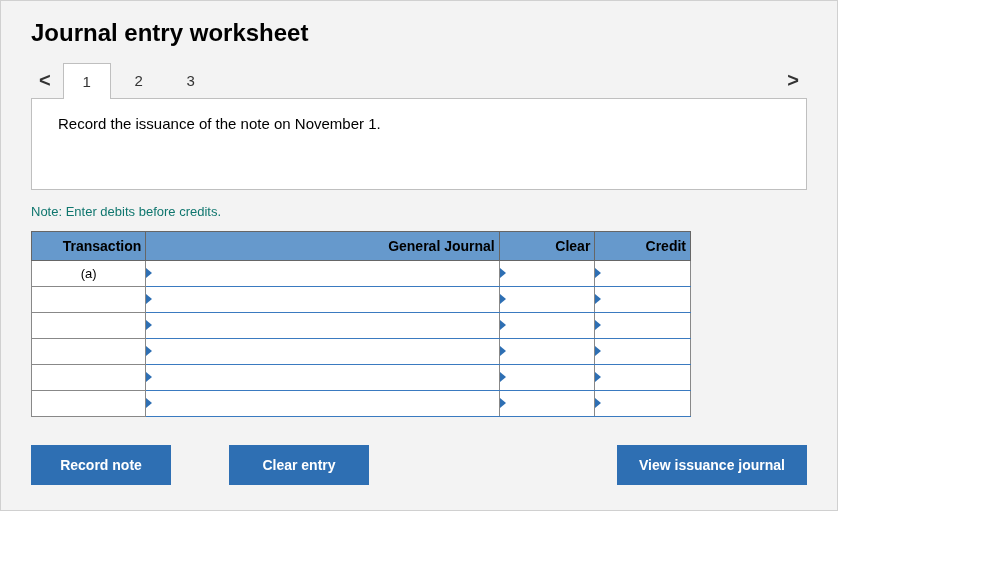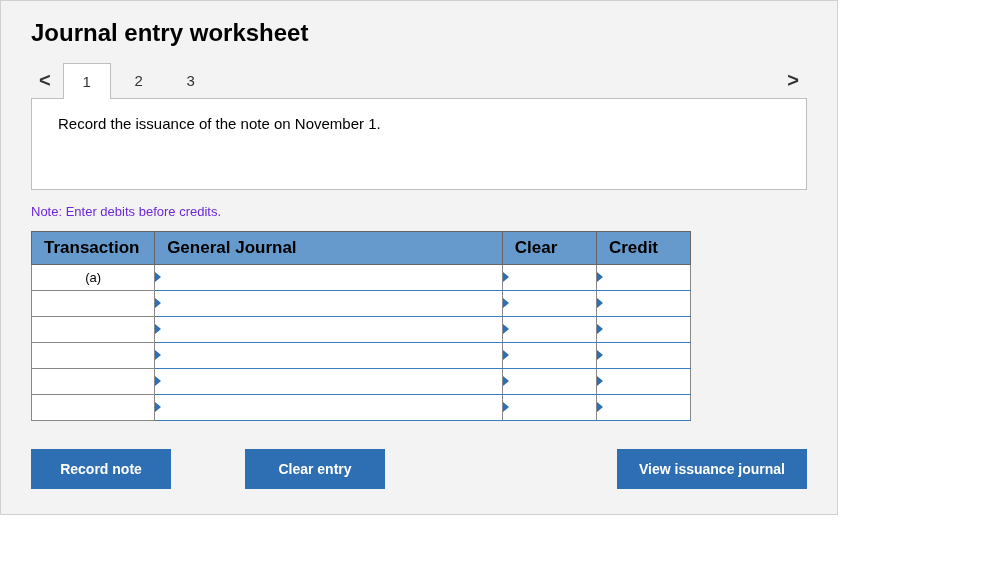--- a/index.html
+++ b/index.html
@@ -61,35 +61,35 @@
   }
   .instruction-box {
     background: #fff;
     border: 1px solid #bfbfbf;
     padding: 16px 26px;
     font-size: 15px;
     min-height: 92px;
     margin-top: -1px;
   }
   .note {
-    color: #6d28d9;
+    color: #0f766e;
     font-size: 13px;
     margin: 14px 0 12px 0;
   }
   .je-table {
     border-collapse: collapse;
     width: 660px;
   }
   .je-table th {
     background: #6699cc;
     border: 1px solid #666;
-    font-size: 17px;
-    font-weight: bold;
-    padding: 6px 12px;
-    text-align: left;
+    font-size: 14px;
+    font-weight: bold;
+    padding: 6px 4px;
+    text-align: right;
     color: #000;
   }
   .th-trans { width: 110px; }
   .th-jrnl  { width: 340px; }
   .th-deb   { width: 92px; }
   .th-cred  { width: 92px; }
   .je-table td {
     border: 1px solid #888;
     height: 26px;
     background: #fff;
@@ -122,21 +122,21 @@
     background: #2e6fb3;
     color: #fff;
     font-weight: bold;
     font-size: 14px;
     border: none;
     padding: 12px 22px;
     cursor: pointer;
     min-width: 140px;
     text-align: center;
   }
-  .btn + .btn { margin-left: 74px; }
+  .btn + .btn { margin-left: 58px; }
   .btn.view { margin-left: auto; min-width: 190px; }
 </style>
 </head>
 <body>
 
 <div class="container">
 
   <h1 class="title">Journal entry worksheet</h1>
 
   <div class="tab-row">

